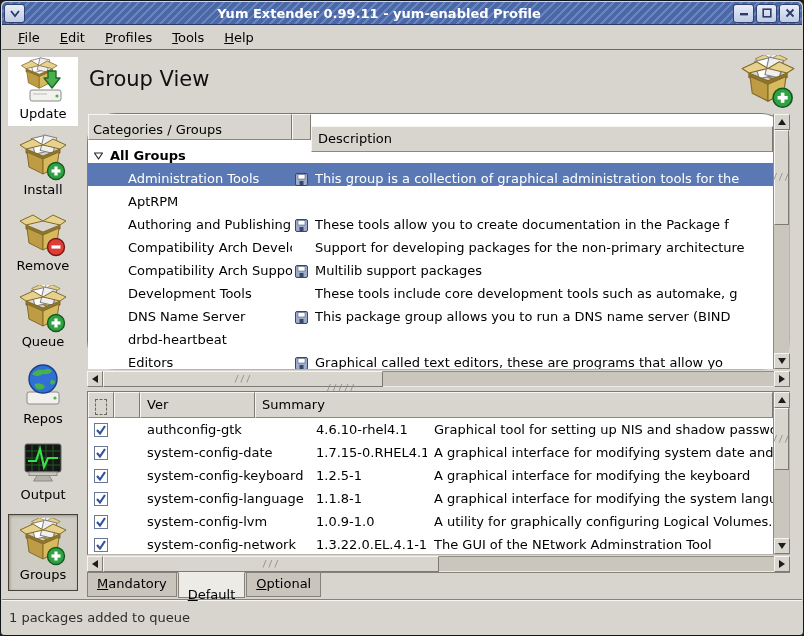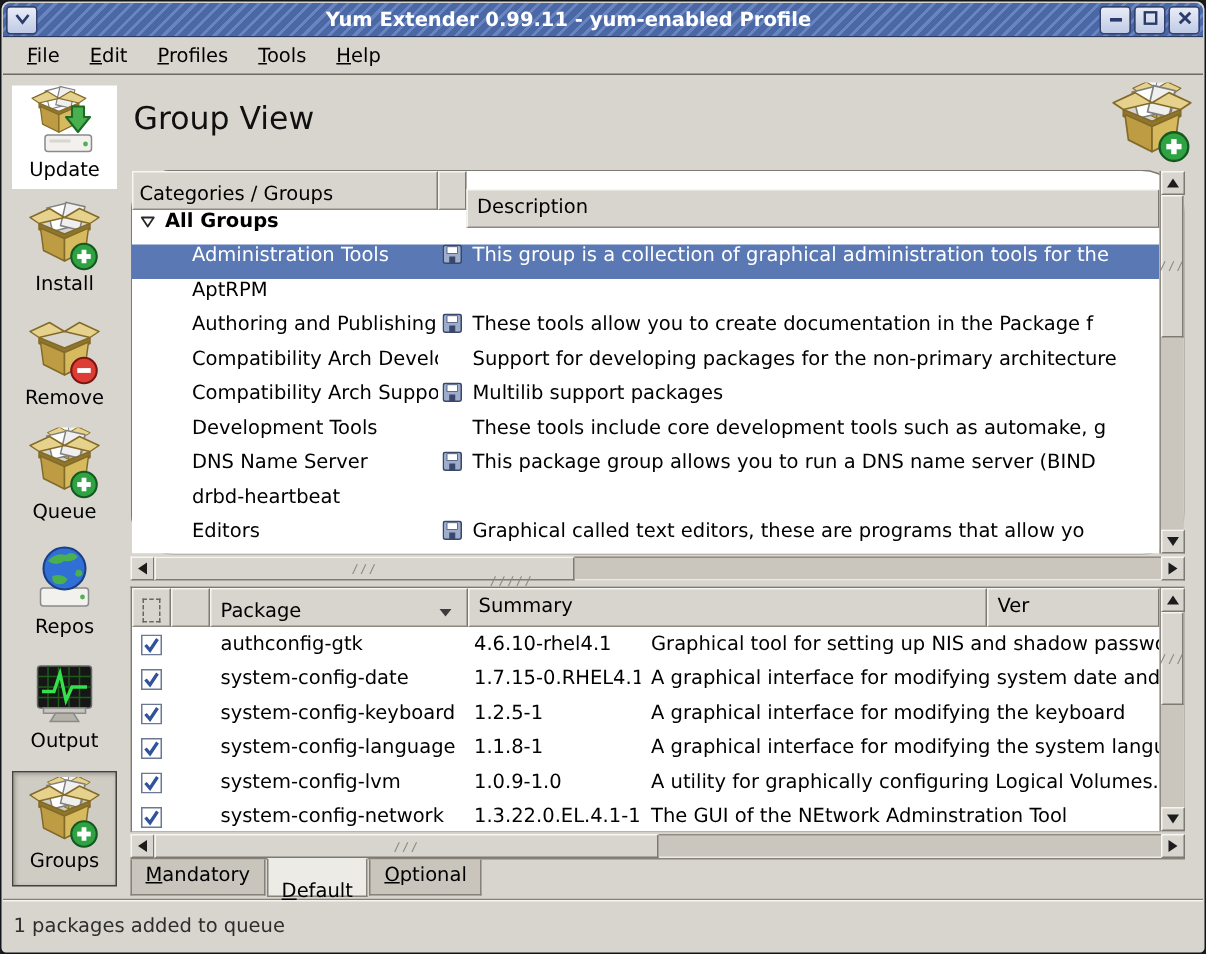--- a/index.html
+++ b/index.html
@@ -36,21 +36,21 @@
 
   
   .gtk-table{position:absolute;background:#fff;display:flex;border:1px solid;border-color:#7e7a72 #b8b4ac #b8b4ac #7e7a72;}
   .table-main{flex:1;display:flex;flex-direction:column;overflow:hidden;}
   .header-row{height:26px;display:flex;flex:0 0 auto;}
   .header-cell{height:26px;padding:4px 6px 0 6px;font-size:13px;white-space:nowrap;overflow:hidden;background:#d8d5ce;border:1px solid;border-color:#f7f5f1 #7e7a72 #8d8981 #f7f5f1;position:relative;}
   .table-body{flex:1;background:#fff;overflow:hidden;}
 
   
   #group-table{left:86px;top:112px;width:703px;height:257px;border-radius:29px;}
-  .g-row{height:23px;display:flex;align-items:flex-start;white-space:nowrap;}
+  .g-row{height:23px;display:flex;align-items:flex-end;white-space:nowrap;}
   .g-row.selected{background:#5a78b4;color:#fff;}
   .g-cat{width:204px;overflow:hidden;display:flex;align-items:center;flex:0 0 auto;}
   .g-icn{width:19px;flex:0 0 auto;display:flex;align-items:center;justify-content:center;}
   .g-desc{flex:1;overflow:hidden;padding-left:4px;}
   .g-cat.lvl0{padding-left:5px;font-weight:bold;}
   .g-cat.lvl1{padding-left:40px;}
   .expander{margin-right:6px;display:inline-flex;}
 
   
   #pkg-table{left:86px;top:390px;width:703px;height:164px;}
@@ -477,26 +477,22 @@
 
   <div id="splitter-grip"><span class="grip">/////</span></div>
 
   <div id="pkg-table" class="gtk-table">
     <div class="table-main">
       <div class="header-row">
         <div class="header-cell hc-chk">
             <span class="dashed"></span>
           </div>
         <div class="header-cell hc-icn"></div>
-        <div class="header-cell hc-pkg">
-          <span>Package</span>
-          <span class="sort-arrow"></span>
-        </div>
+        <div class="header-cell hc-ver">Ver</div>
         <div class="header-cell hc-sum">Summary</div>
-        <div class="header-cell hc-ver">Ver</div>
       </div>
       <div class="table-body" id="pkg-body">
           <div class="p-row">
     <div class="p-chk">
               <svg width="14" height="14" viewBox="0 0 14 14">
                 <rect x="0.5" y="0.5" width="13" height="13" fill="#ffffff" stroke="#6b7894"></rect>
                 <path d="M3 7 L6 10.5 L11 3" fill="none" stroke="#31539b" stroke-width="2.2"></path>
               </svg>
             </div>
     <div class="p-icn"></div>

